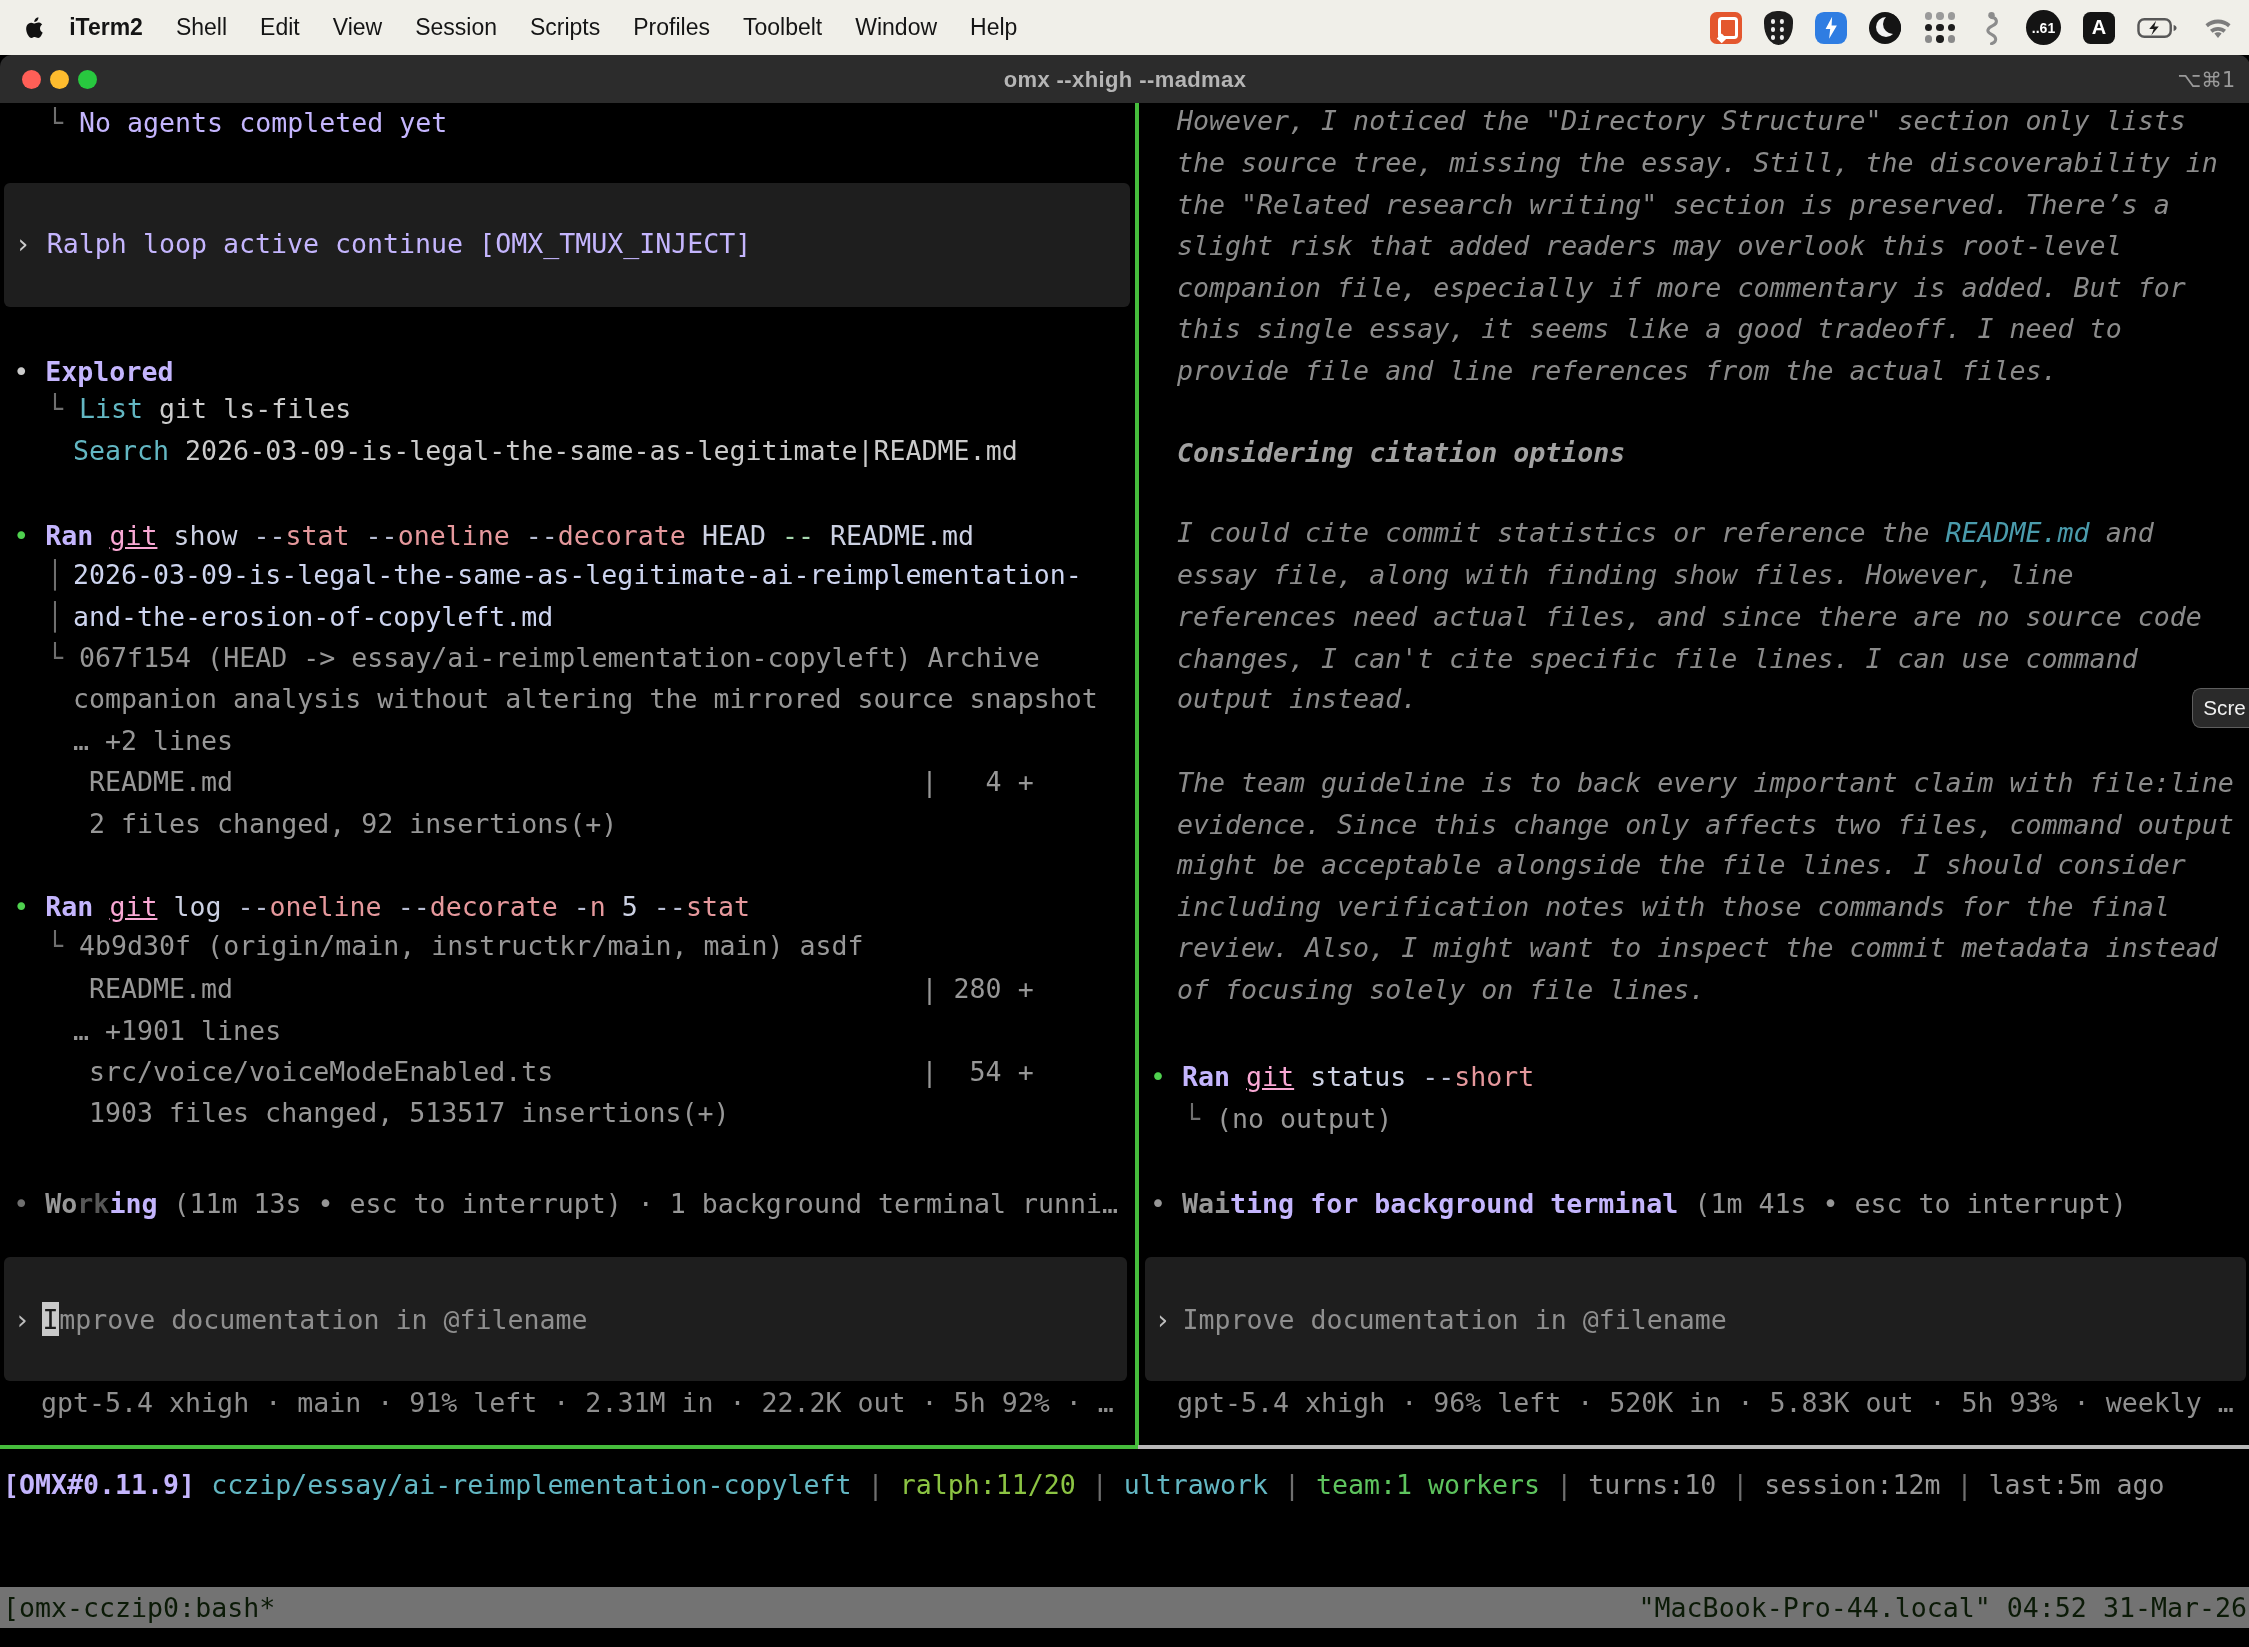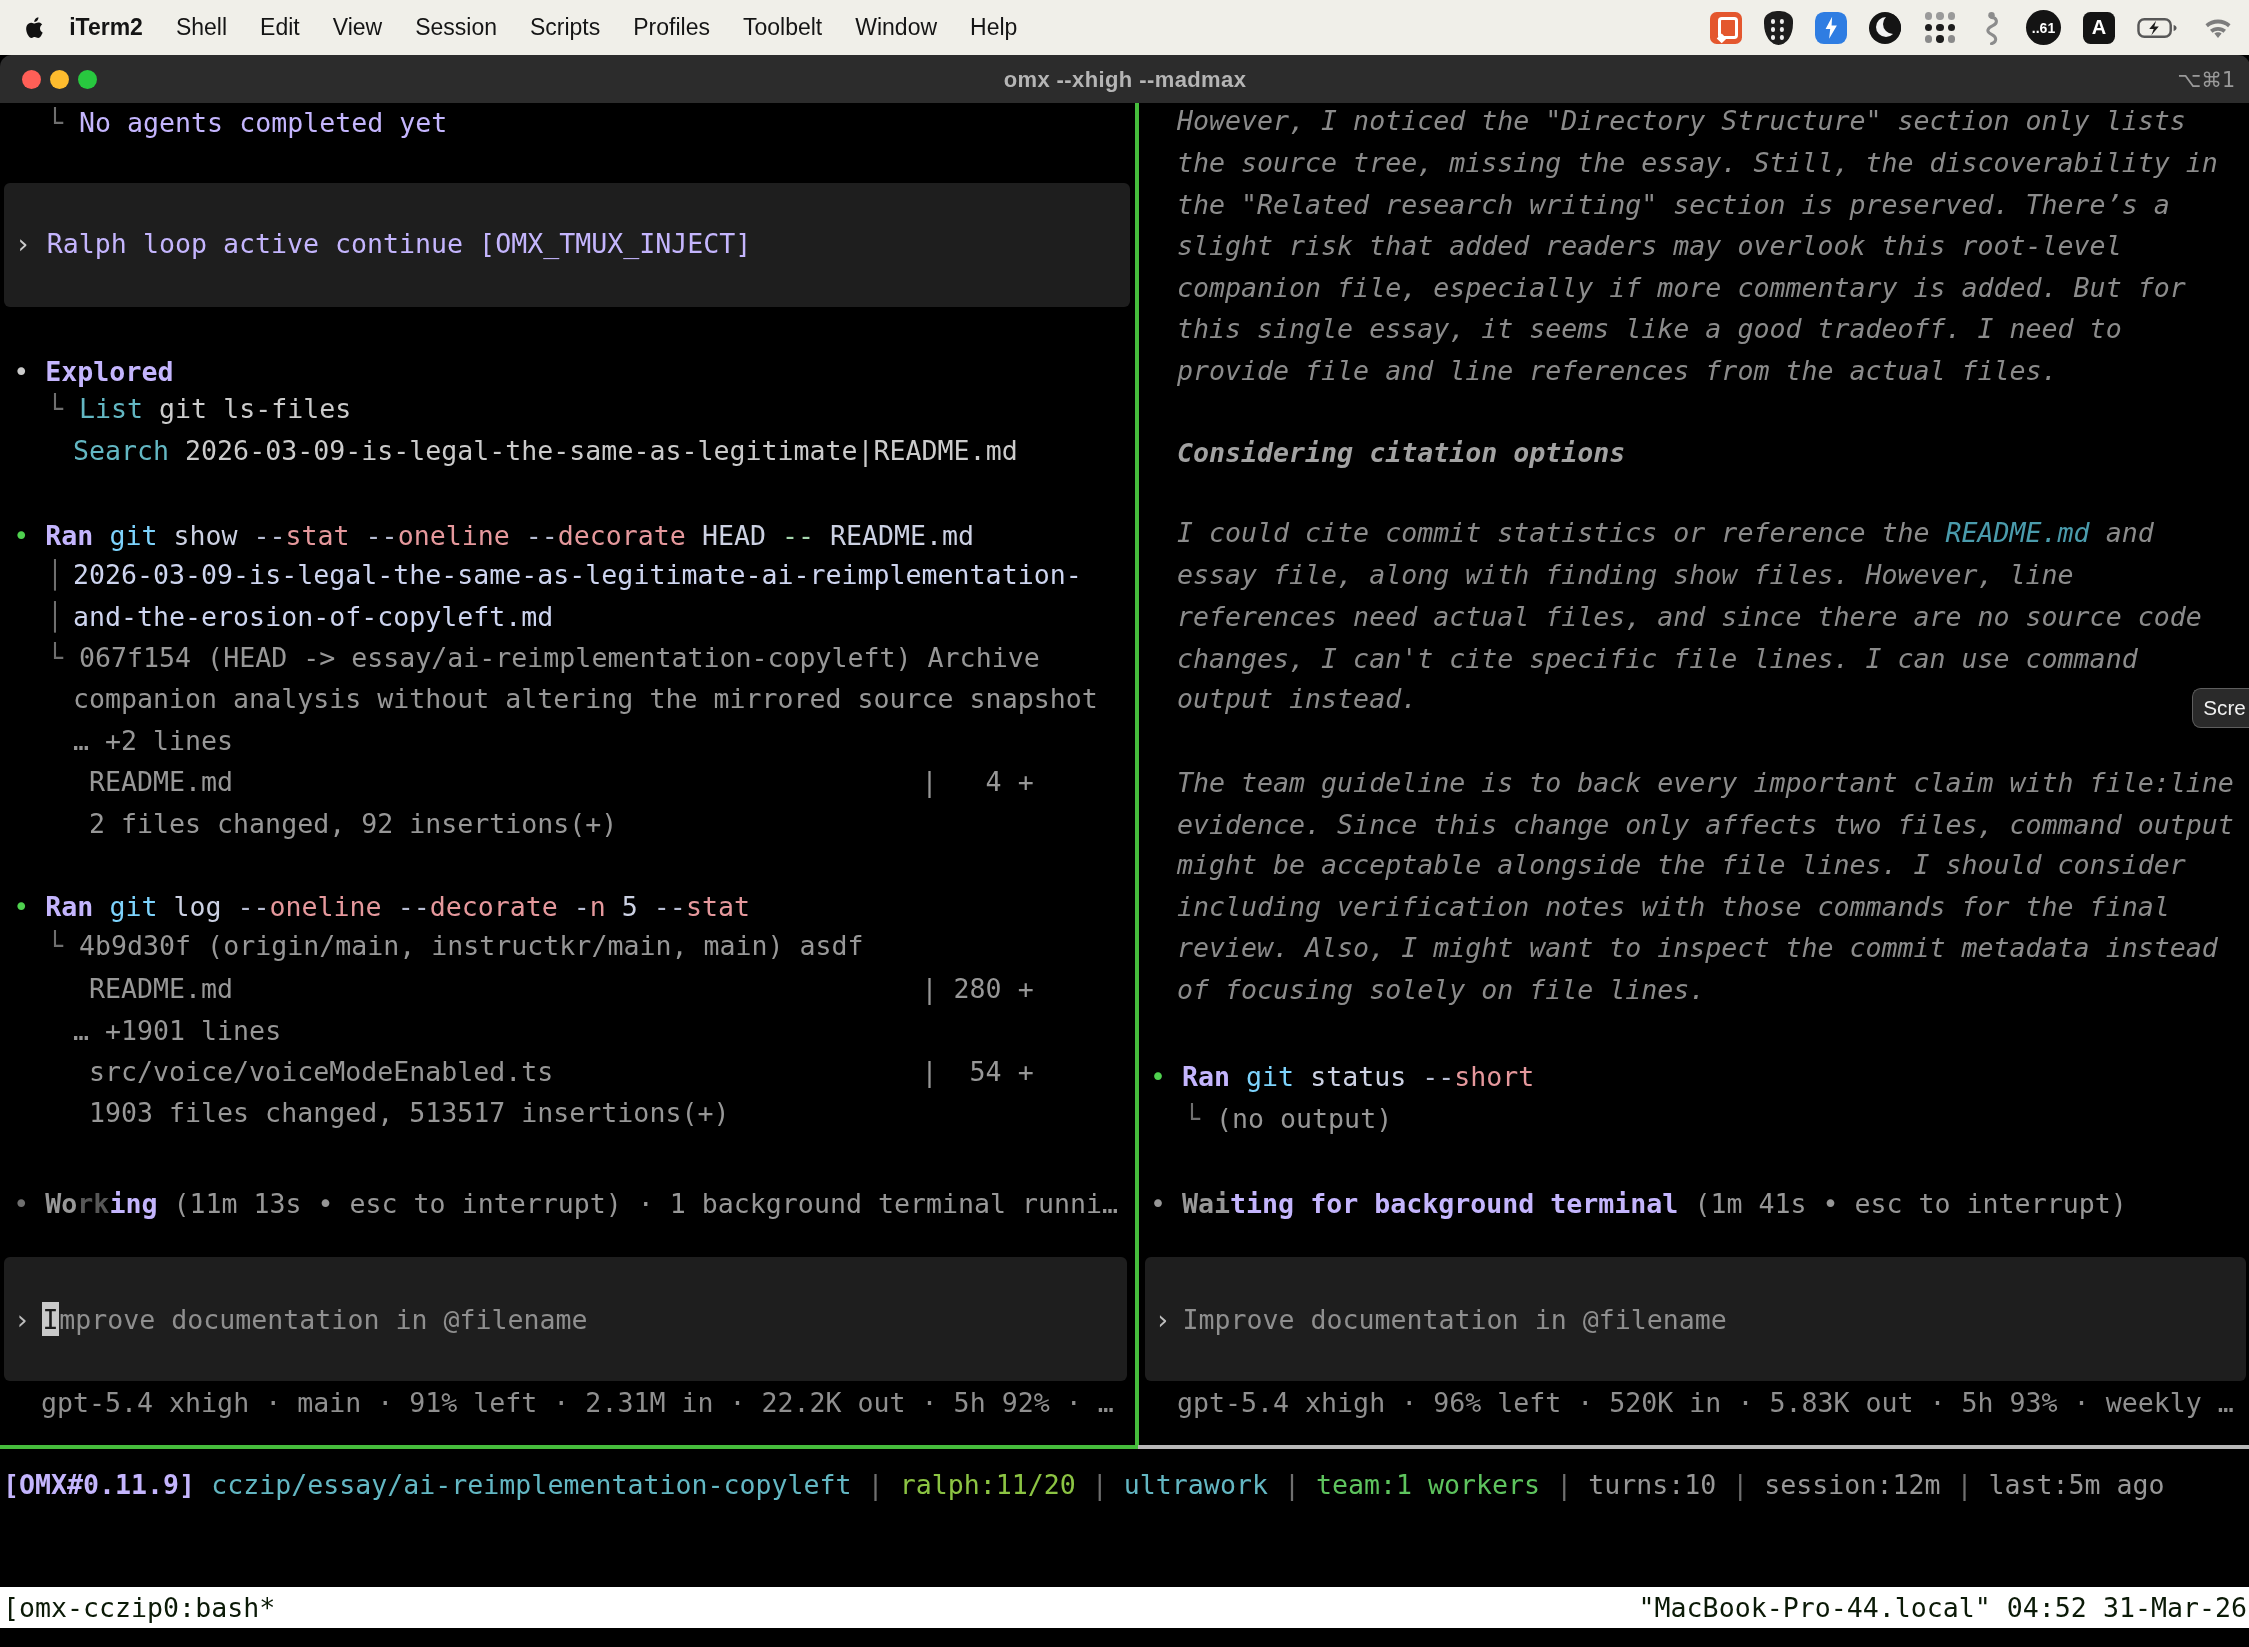--- a/index.html
+++ b/index.html
@@ -52,41 +52,41 @@
   
   .term{position:absolute;left:0;top:103px;width:2250px;height:1544px;background:#000;}
   .panebox{position:absolute;background:#1e1e1e;border-radius:5.9px;}
   .divider-v{position:absolute;left:1135px;top:0;width:3.7px;height:1342px;background:#46bd3c;}
   .border-b-left{position:absolute;left:0;top:1342px;width:1138px;height:3.7px;background:#46bd3c;}
   .border-b-right{position:absolute;left:1138px;top:1342px;width:1112px;height:3.7px;background:#b9b9b9;}
 
   .tl{position:absolute;white-space:pre;font-size:26.6px;line-height:32px;color:#979797;}
   .c-w{color:#c4b5fd;} .c-g{color:#979797;} .c-dg{color:#6f6f6f;} .c-dg2{color:#575757;}
   .c-lg{color:#cbcbcb;} .c-lav{color:#cdd4ef;} .c-arg{color:#ccd1e3;}
-  .c-cyan{color:#63b7c3;} .c-blue{color:#7dd3fc;} .c-sal{color:#e5989c;} .c-fd{color:#b6bcd2;}
+  .c-cyan{color:#63b7c3;} .c-blue{color:#f9a8d4;text-decoration:underline;} .c-sal{color:#e5989c;} .c-fd{color:#b6bcd2;}
   .c-mint{color:#a6d7af;} .c-grn{color:#4fd14f;} .c-teal{color:#4a9bac;}
   .c-th{color:#8b8b8b;} .c-thh{color:#a2a2a2;} .c-lime{color:#8cc443;} .c-grn2{color:#5ec45e;}
   .b{font-weight:bold;} .i{font-style:italic;}
 
   .inputbox{position:absolute;top:1154px;height:124px;background:#1e1e1e;border-radius:5.9px;display:flex;align-items:center;
             font-size:26.6px;}
   .prompt{color:#bdbdbd;margin-left:9.6px;margin-right:11.8px;}
   .cursorblock{background:#c9c9c9;color:#1a1a1a;display:inline-block;padding:1.5px 0.7px;}
   .itext{color:#8f8f8f;white-space:pre;}
 
   .statusline{position:absolute;white-space:pre;font-size:26.6px;color:#8f8f8f;}
 
   .omx-line{position:absolute;left:3px;top:1366px;white-space:pre;font-size:26.6px;}
 
   .tooltip{position:absolute;left:2192px;top:585px;width:58px;height:38px;background:#2a2a2a;border:1.5px solid #5e5e5e;border-right:none;
            border-radius:8.9px 0 0 8.9px;color:#f0f0f0;font-family:"Liberation Sans",sans-serif;font-size:20.7px;
            display:flex;align-items:center;padding-left:10.3px;overflow:hidden;}
 
   
-  .tmuxbar{position:absolute;left:0;top:1587px;width:2250px;height:41px;background:#ffffff;color:#0b1a07;
+  .tmuxbar{position:absolute;left:0;top:1587px;width:2250px;height:41px;background:#737373;color:#0b1a07;
            font-size:26.6px;display:flex;align-items:center;justify-content:space-between;white-space:pre;}
   .tmux-left{margin-left:3px;} .tmux-right{margin-right:3px;}
 </style>
 </head>
 <body>
 
 <div class="screen">
 
   <div class="menubar">
     <span class="apple">

